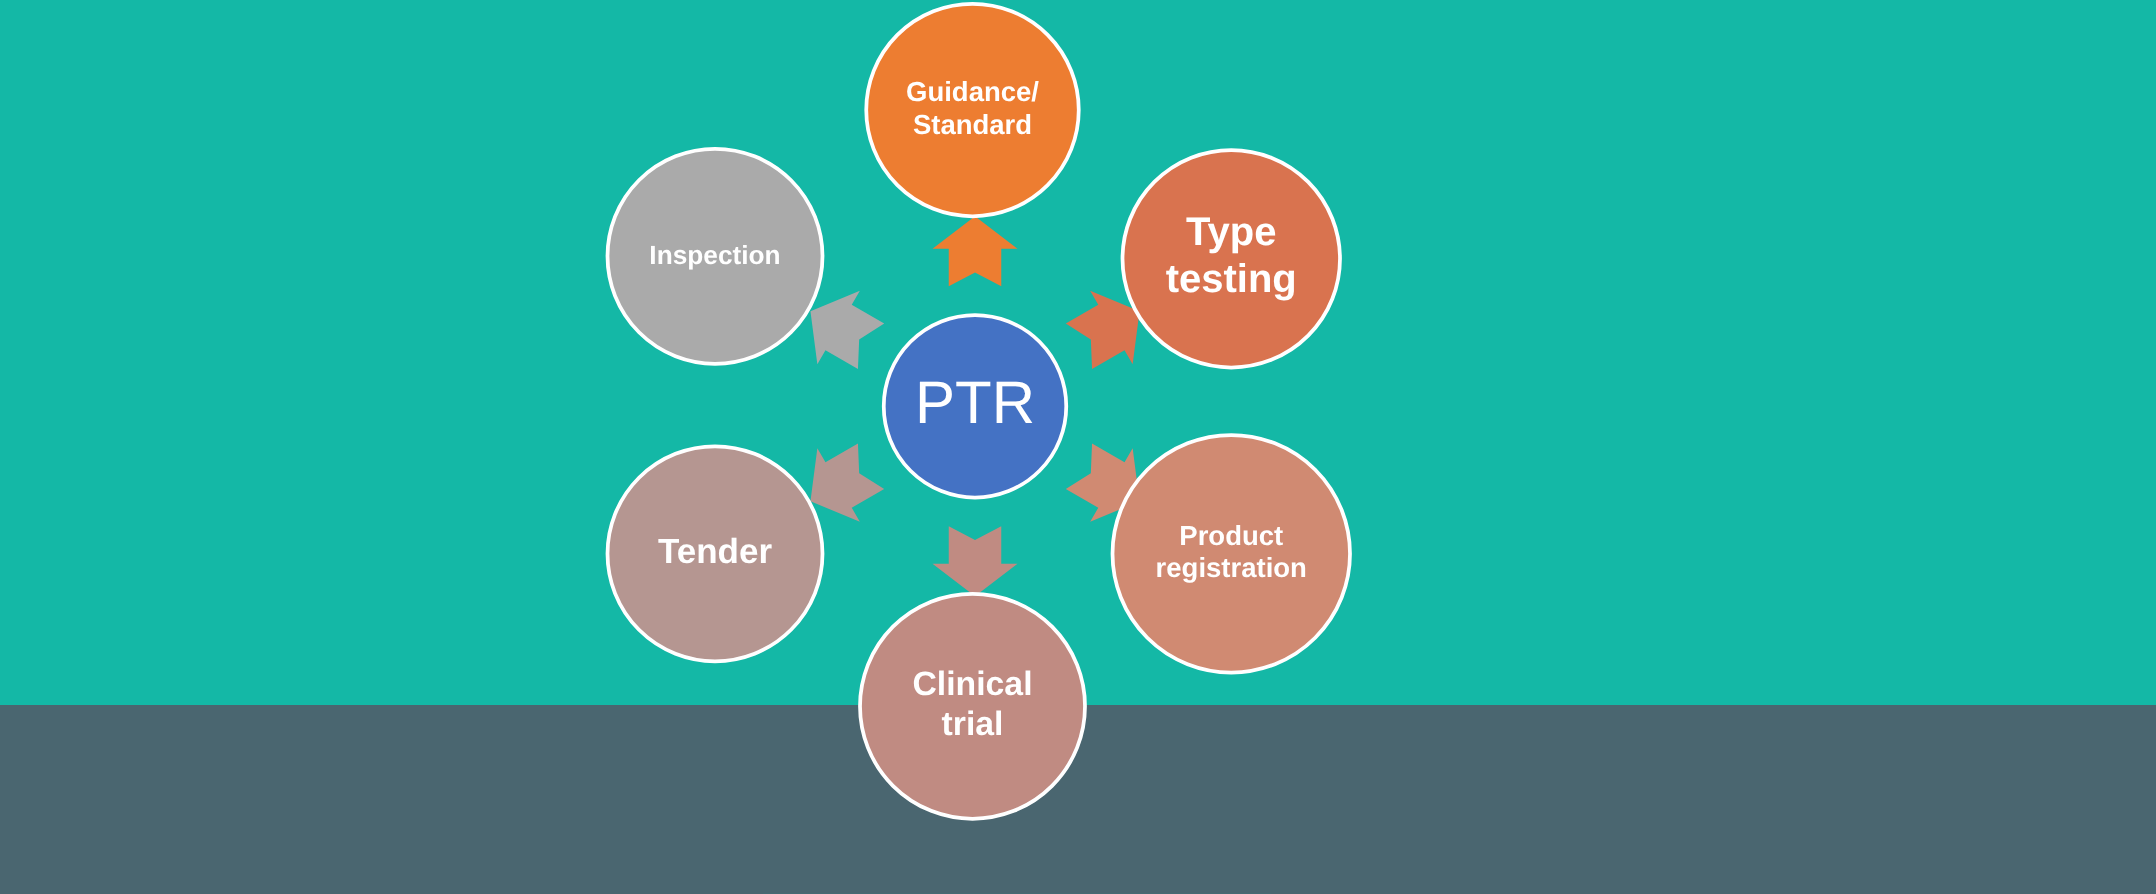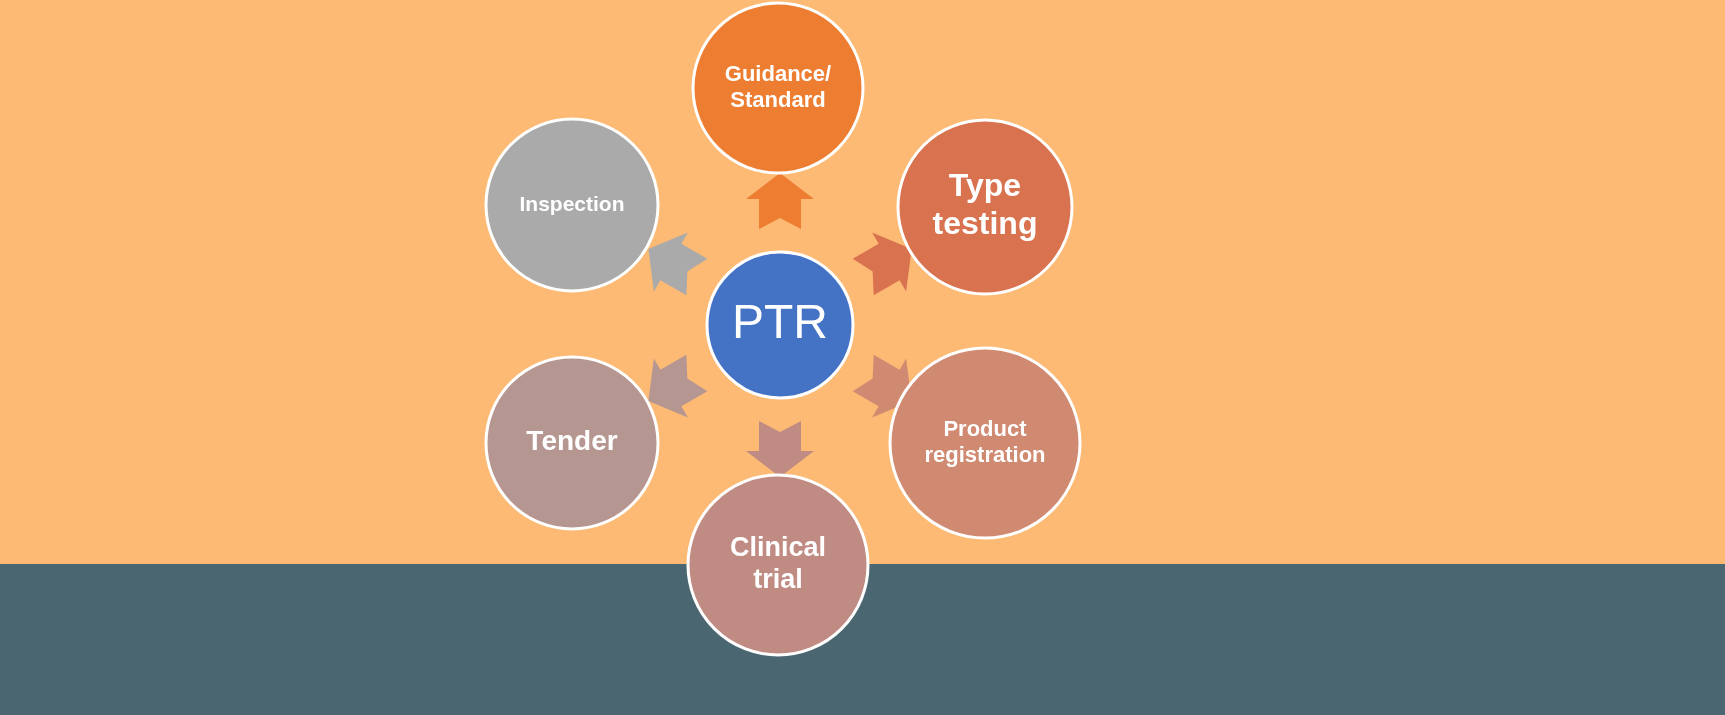--- a/index.html
+++ b/index.html
@@ -11,21 +11,21 @@
   body {
     width: 1725px;
     height: 715px;
     overflow: hidden;
     font-family: "Liberation Sans", sans-serif;
   }
   #stage {
     position: relative;
     width: 1725px;
     height: 564px;
-    background: #fdba74;
+    background: #14b8a6;
   }
   #diagram-svg {
     position: absolute;
     left: 0;
     top: 0;
     width: 1725px;
     height: 715px;
     display: block;
   }
   .node-label {

